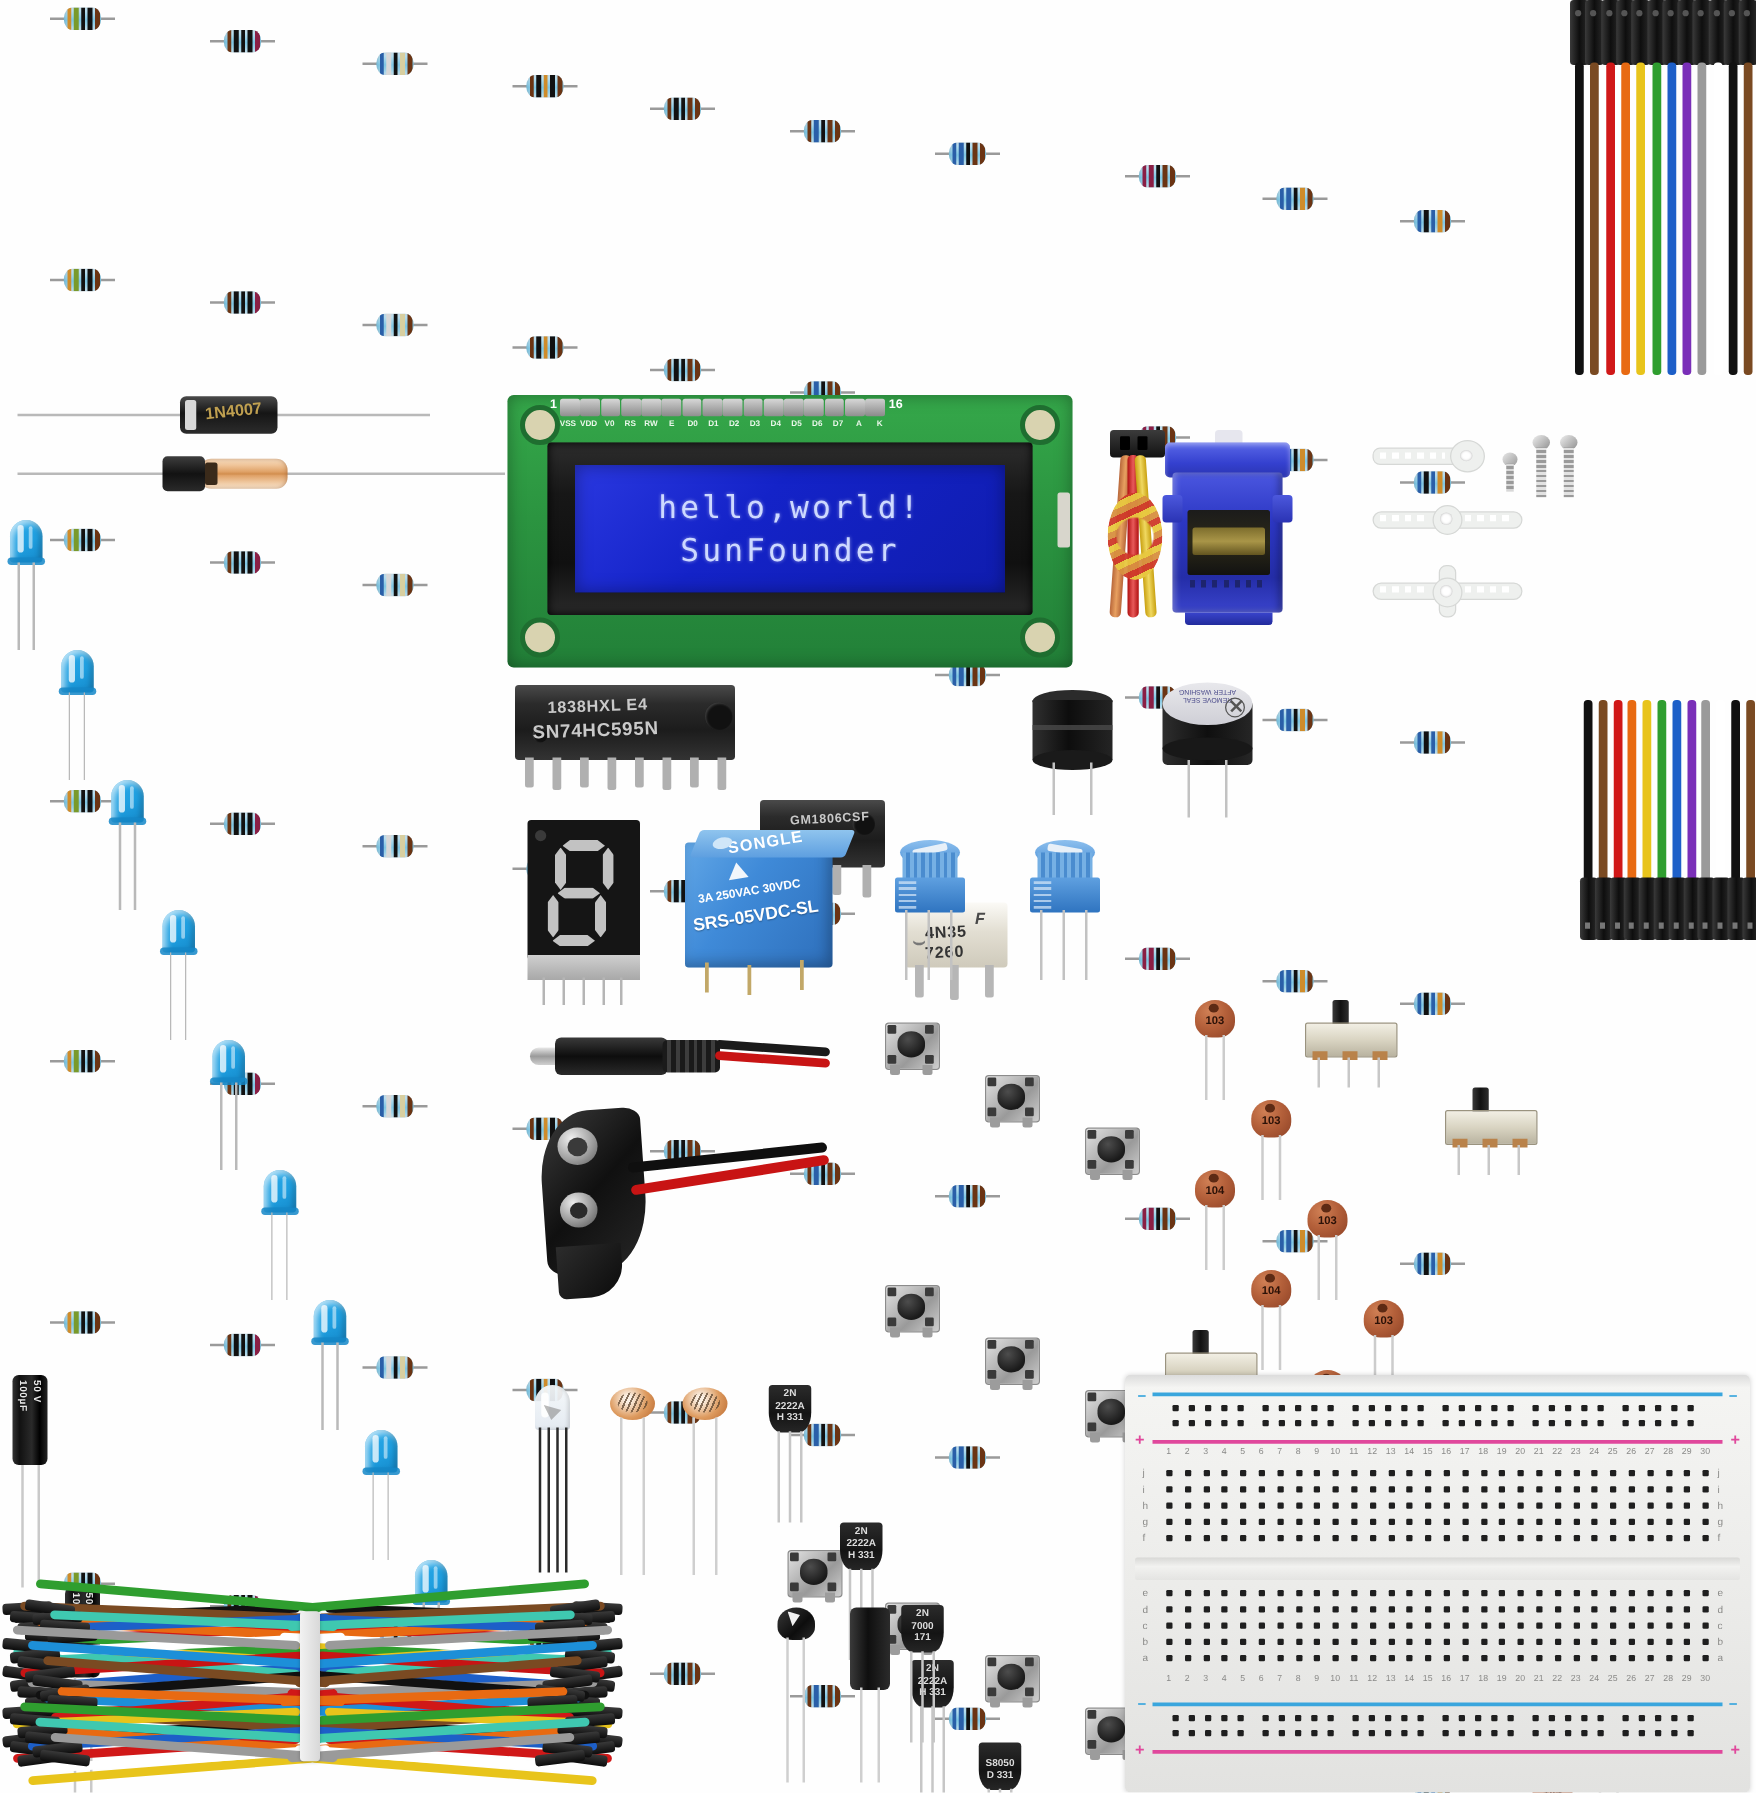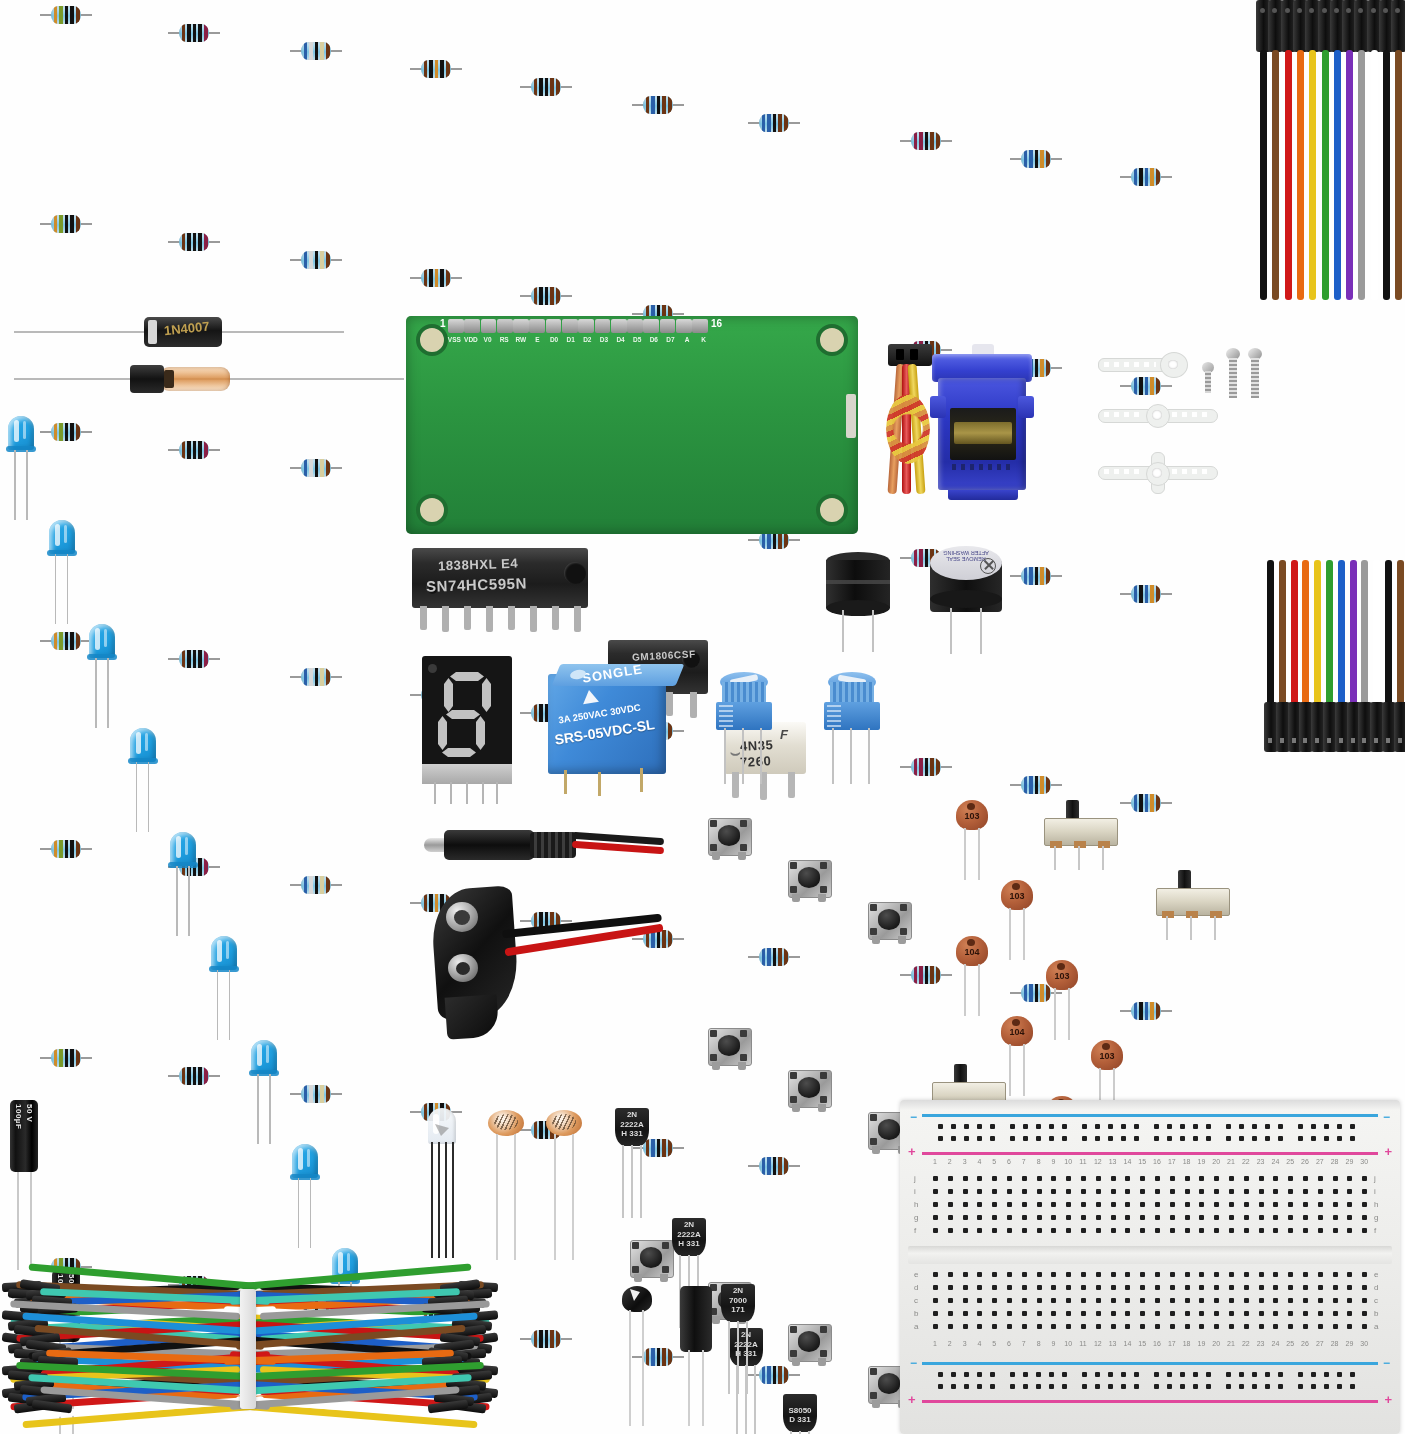--- a/index.html
+++ b/index.html
@@ -917,20 +917,32 @@
       <div style="flex: 1 1 0%; text-align: center; font-size: 6.5px; color: rgb(234, 247, 234); font-weight: bold;">D2</div>
       <div style="flex: 1 1 0%; text-align: center; font-size: 6.5px; color: rgb(234, 247, 234); font-weight: bold;">D3</div>
       <div style="flex: 1 1 0%; text-align: center; font-size: 6.5px; color: rgb(234, 247, 234); font-weight: bold;">D4</div>
       <div style="flex: 1 1 0%; text-align: center; font-size: 6.5px; color: rgb(234, 247, 234); font-weight: bold;">D5</div>
       <div style="flex: 1 1 0%; text-align: center; font-size: 6.5px; color: rgb(234, 247, 234); font-weight: bold;">D6</div>
       <div style="flex: 1 1 0%; text-align: center; font-size: 6.5px; color: rgb(234, 247, 234); font-weight: bold;">D7</div>
       <div style="flex: 1 1 0%; text-align: center; font-size: 6.5px; color: rgb(234, 247, 234); font-weight: bold;">A</div>
       <div style="flex: 1 1 0%; text-align: center; font-size: 6.5px; color: rgb(234, 247, 234); font-weight: bold;">K</div>
     </div>
 
+  <div class="abs" style="left:32px;top:38px;width:388px;height:138px;border-radius:3px;
+       background:linear-gradient(to bottom,#2d2d2d,#171717 30%,#101010 70%,#2a2a2a);box-shadow:inset 0 0 8px #000;">
+    <div class="abs" style="left:22px;top:18px;width:344px;height:102px;
+         background:linear-gradient(135deg,#2a38e0 0%,#1423c8 40%,#0f1cae 100%);box-shadow:inset 0 0 14px rgba(0,0,0,.35);">
+      <div style="position:absolute;inset:0;display:flex;flex-direction:column;justify-content:center;align-items:center;gap:6px;">
+        <div style="font-family:'DejaVu Sans Mono',monospace;color:#cdd9ff;font-size:25px;letter-spacing:2.5px;
+             text-shadow:0 0 3px rgba(255,255,255,.5);">hello,world!</div>
+        <div style="font-family:'DejaVu Sans Mono',monospace;color:#cdd9ff;font-size:25px;letter-spacing:2.5px;
+             text-shadow:0 0 3px rgba(255,255,255,.5);">SunFounder</div>
+      </div>
+    </div>
+  </div>
   <div class="abs" style="right:2px;top:78px;width:10px;height:44px;background:#d8d6cc;border-radius:2px;"></div>
 </div>
 
 <div class="abs nosel" style="left:880px;top:344px;width:60px;height:150px;">
   <div class="abs" style="left:8px;top:0;width:44px;height:22px;border-radius:3px;background:linear-gradient(to bottom,#3b3b3b,#121212);"></div>
   <div class="abs" style="left:16px;top:5px;width:8px;height:11px;background:#000;border-radius:1px;"></div>
   <div class="abs" style="left:30px;top:5px;width:8px;height:11px;background:#000;border-radius:1px;"></div>
   <div class="abs" style="left:12px;top:20px;width:9px;height:130px;background:linear-gradient(to right,#b8673a,#e8a060,#b8673a);border-radius:4px;transform:rotate(4deg);"></div>
   <div class="abs" style="left:22px;top:20px;width:9px;height:130px;background:linear-gradient(to right,#b01010,#e85a5a,#b01010);border-radius:4px;"></div>
   <div class="abs" style="left:32px;top:20px;width:9px;height:130px;background:linear-gradient(to right,#c8a010,#f0d860,#c8a010);border-radius:4px;transform:rotate(-4deg);"></div>

